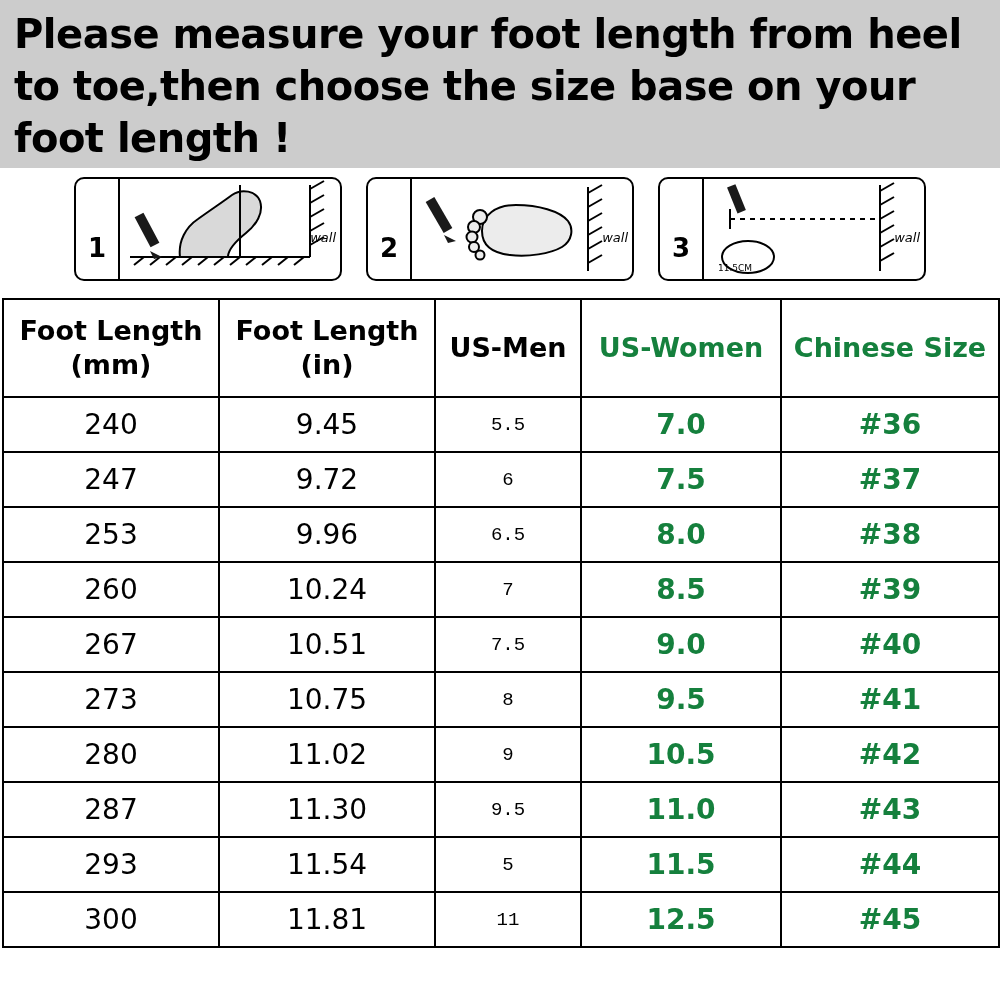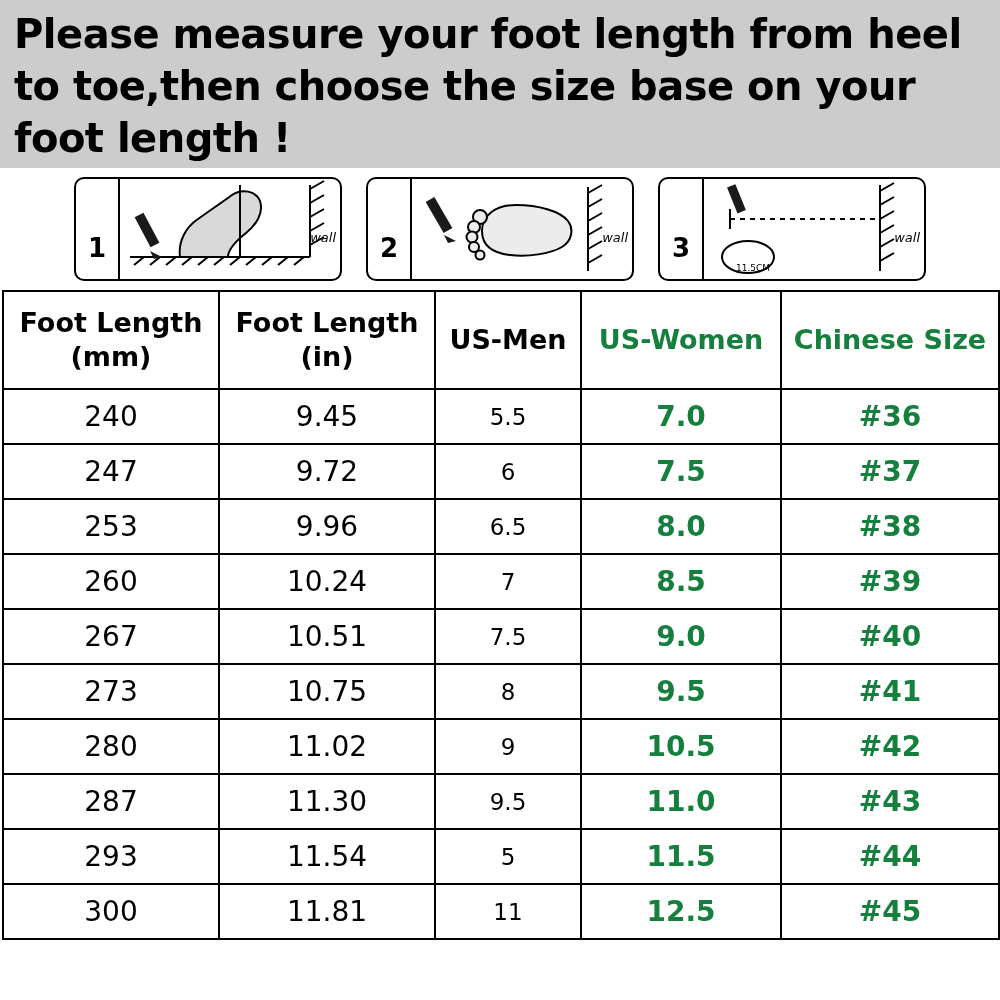--- a/index.html
+++ b/index.html
@@ -88,35 +88,35 @@
     position: absolute;
     right: 4px;
     bottom: 34px;
     font-size: 13px;
     color: #000;
     font-family: "DejaVu Sans", sans-serif;
     font-style: italic;
   }
   .cm-label {
     position: absolute;
-    left: 32px;
+    left: 14px;
     bottom: 6px;
     font-size: 9px;
     color: #000;
   }
 
   
   .table-wrap {
     padding: 0 2px;
     box-sizing: border-box;
   }
   table.size-table {
     border-collapse: collapse;
     width: 996px;
-    margin: 0 auto;
+    margin: 8px auto;
     table-layout: fixed;
   }
   table.size-table td, table.size-table th {
     border: 2px solid #000000;
     text-align: center;
     color: #000000;
     font-family: "DejaVu Sans", sans-serif;
     padding: 0;
   }
   thead th {
@@ -133,21 +133,22 @@
     height: 53px;
     font-size: 28px;
     font-weight: normal;
     vertical-align: middle;
   }
   tbody td.mm, tbody td.inch {
     font-size: 28px;
     border-radius: 18px;
   }
   tbody td.usmen {
-    font-size: 23px;
+    font-size: 19px;
+    font-family: Liberation Mono, monospace;
   }
   tbody td.uswomen, tbody td.cn {
     font-size: 28px;
     font-weight: bold;
   }
   col.c-mm { width: 216px; }
   col.c-in { width: 216px; }
   col.c-men { width: 146px; }
   col.c-women { width: 200px; }
   col.c-cn { width: 218px; }

